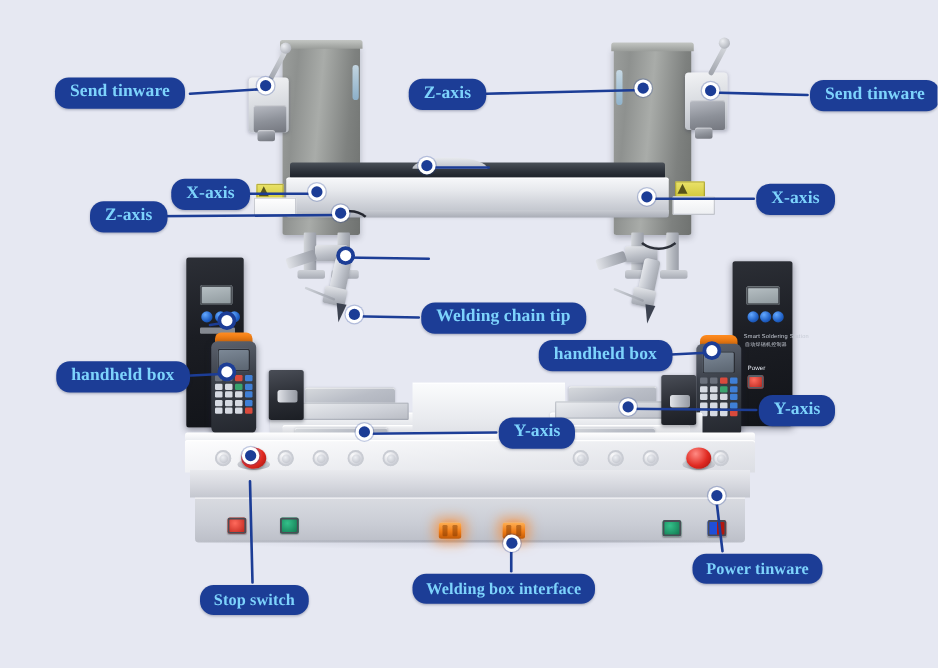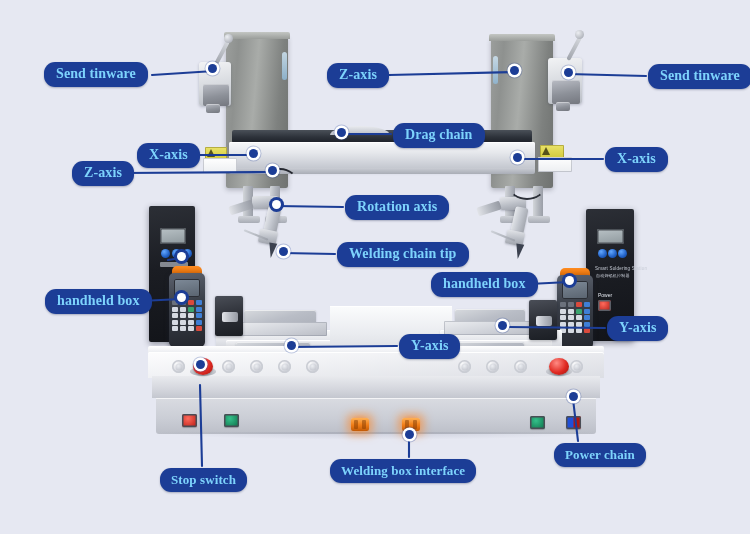--- a/index.html
+++ b/index.html
@@ -566,28 +566,26 @@
     <div class="dot ring" style="left:177px;top:293px;"></div>
     <div class="dot" style="left:498px;top:321px;"></div>
     <div class="dot" style="left:287px;top:341px;"></div>
     <div class="dot" style="left:569px;top:392px;"></div>
     <div class="dot" style="left:196px;top:360px;"></div>
     <div class="dot" style="left:405px;top:430px;"></div>
 
     <div class="tag t14" style="left:44px;top:62px;">Send tinware</div>
     <div class="tag t14" style="left:327px;top:63px;">Z-axis</div>
     <div class="tag t14" style="left:648px;top:64px;">Send tinware</div>
-    <div class="tag t14" style="left:393px;top:123px;">Drag chain</div>
     <div class="tag t14" style="left:137px;top:143px;">X-axis</div>
     <div class="tag t14" style="left:605px;top:147px;">X-axis</div>
     <div class="tag t14" style="left:72px;top:161px;">Z-axis</div>
-    <div class="tag t14" style="left:345px;top:195px;">Rotation axis</div>
     <div class="tag t14" style="left:337px;top:242px;">Welding chain tip</div>
     <div class="tag t14" style="left:431px;top:272px;">handheld box</div>
     <div class="tag t14" style="left:45px;top:289px;">handheld box</div>
     <div class="tag t14" style="left:607px;top:316px;">Y-axis</div>
     <div class="tag t14" style="left:399px;top:334px;">Y-axis</div>
-    <div class="tag" style="left:554px;top:443px;">Power chain</div>
+    <div class="tag" style="left:554px;top:443px;">Power tinware</div>
     <div class="tag" style="left:160px;top:468px;">Stop switch</div>
     <div class="tag" style="left:330px;top:459px;">Welding box interface</div>
   </div>
 
 </div>
 
 </body></html>

